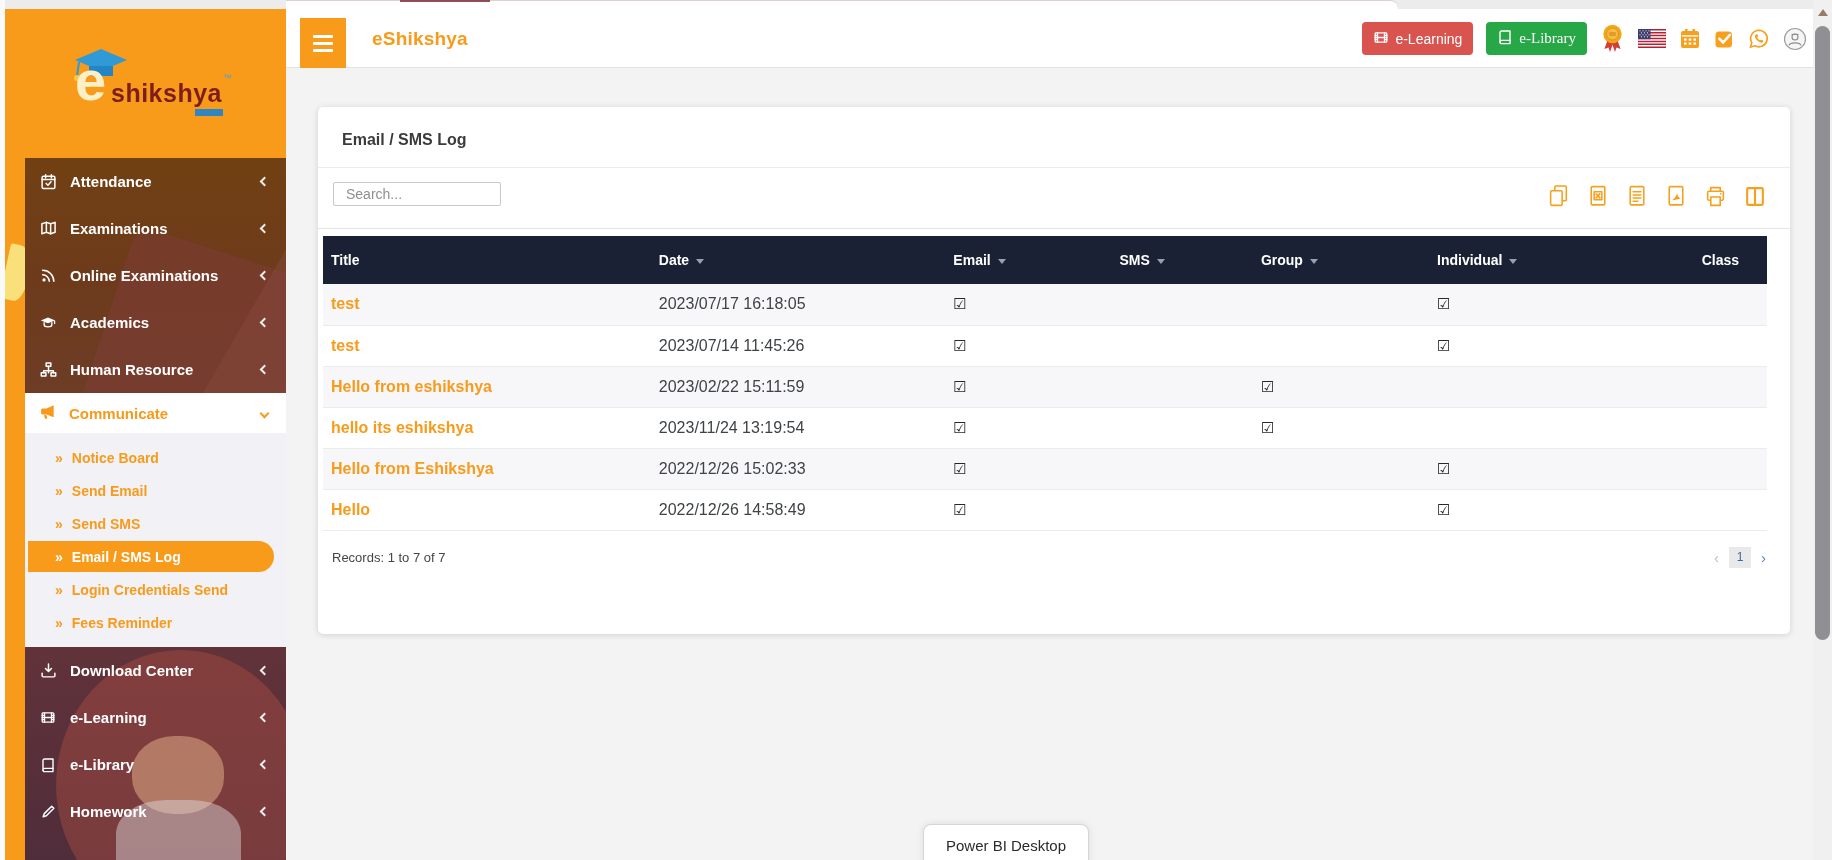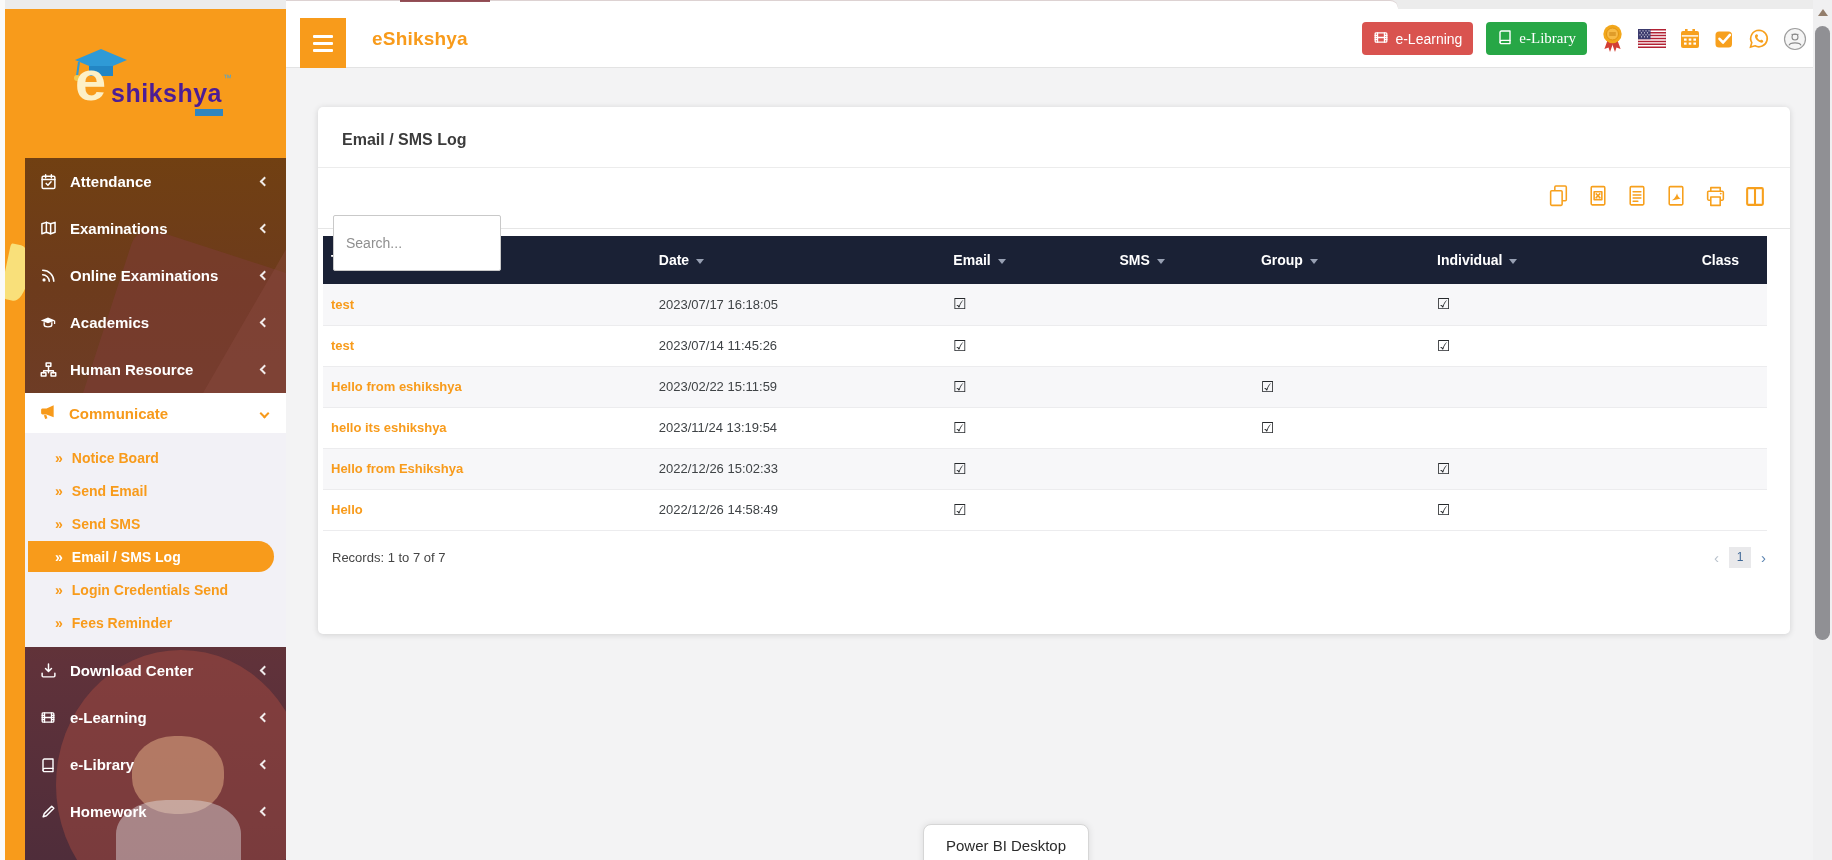--- a/index.html
+++ b/index.html
@@ -14,21 +14,21 @@
   .app-top { position:absolute; left:286px; top:0; width:1112px; height:9px; background:#fff;
              border-top:1px solid #ddd2d2; border-radius:0 8px 0 0; }
   .maroon-line { position:absolute; left:400px; top:0; width:90px; height:2px; background:#82333c; opacity:.85; z-index:3;}
   .left-edge { position:absolute; left:0; top:0; width:5px; height:860px; background:#fafafa; z-index:6; }
 
   
   .sidebar { position:absolute; left:5px; top:9px; width:281px; height:851px; background:#f89b1b; overflow:hidden; z-index:4; }
   .logo { position:absolute; left:40px; top:40px; width:210px; height:84px; }
   .cap { position:absolute; left:22px; top:-4px; }
   .logo-e { position:absolute; left:30px; top:4px; font-size:56px; font-weight:bold; color:#fdf0c6; line-height:1; }
-  .logo-shik { position:absolute; left:66px; top:30px; font-size:25px; font-weight:bold; color:#4c1d95; letter-spacing:.5px; }
+  .logo-shik { position:absolute; left:66px; top:30px; font-size:25px; font-weight:bold; color:#7f1d1d; letter-spacing:.5px; }
   .logo-tm { position:absolute; left:178px; top:24px; font-size:9px; color:#45a4da; }
   .logo-sub { position:absolute; left:150px; top:60px; width:28px; height:7px; background:#2f86c0; }
   .gutter-blob { position:absolute; left:0px; top:236px; width:24px; height:56px; background:#f9e07a;
                  border-radius:10% 80% 60% 40%; transform:rotate(12deg); }
 
   .menu { position:absolute; left:20px; top:149px; right:0; bottom:0; overflow:hidden;
           background:linear-gradient(180deg,#714012 0%,#6d3b1c 18%,#6e3d2b 42%,#60323a 72%,#4f2d3a 100%); }
   .bg-book { position:absolute; right:-30px; top:95px; width:235px; height:330px; background:#7d3c36; opacity:.55;
              transform:rotate(18deg); border-radius:20px; }
   .bg-book2 { position:absolute; right:-55px; top:70px; width:120px; height:300px; background:#8d4a42; opacity:.4;
@@ -67,32 +67,32 @@
           gap:6px; padding:0 11px; cursor:pointer; font-family:"Liberation Sans",sans-serif; }
   .hbtn.serif { font-family:"Liberation Serif", serif; font-size:15px; }
   .hicon { display:flex; align-items:center; cursor:pointer; }
 
   
   .main { position:absolute; left:286px; top:68px; width:1527px; height:792px; background:#f3f3f4; }
   .card { position:absolute; left:32px; top:39px; width:1472px; height:527px; background:#fff;
           border-radius:5px; box-shadow:0 1px 6px rgba(0,0,0,.14); }
   .card-title { padding:24px 24px 18px; font-size:16px; font-weight:bold; color:#3b3b3b; border-bottom:1px solid #ececec; }
   .toolbar { position:relative; height:61px; border-bottom:1px solid #e6e6e6; }
-  .search { position:absolute; left:15px; top:14px; width:168px; height:56px; border:1px solid #c9c9c9; border-radius:2px;
-            padding:0 12px; font-size:14px; color:#444; font-family:"Liberation Sans",sans-serif; outline:none;margin-top:33px; }
+  .search { position:absolute; left:15px; top:14px; width:168px; height:24px; border:1px solid #c9c9c9; border-radius:2px;
+            padding:0 12px; font-size:14px; color:#444; font-family:"Liberation Sans",sans-serif; outline:none; }
   .search::placeholder { color:#8f8f8f; }
   .exports { position:absolute; right:24px; top:16px; display:flex; align-items:center; gap:17px; }
   .exp { display:flex; align-items:center; cursor:pointer; }
 
   table { width:calc(100% - 28px); margin:7px 5px 0; border-collapse:collapse; table-layout:fixed; }
   thead th { background:#1a2135; color:#fff; font-size:14px; font-weight:bold; text-align:left; height:48px; padding:0 8px; }
   thead th.right { text-align:right; padding-right:28px; }
   .sort { display:inline-block; margin-left:7px; width:0; height:0; border-left:4px solid transparent;
           border-right:4px solid transparent; border-top:5px solid #97a0b3; vertical-align:middle; }
-  tbody td { height:41px; border-bottom:1px solid #ececee; font-size:13px; padding:0 8px; color:#3f4346; }
+  tbody td { height:41px; border-bottom:1px solid #ececee; font-size:16px; padding:0 8px; color:#3f4346; }
   tbody tr:nth-child(odd) { background:#f7f7f9; }
   td.ttl { color:#f89b1b; font-weight:bold; cursor:pointer; }
   td.chk { font-family:"DejaVu Sans", sans-serif; font-size:15px; color:#26292c; }
 
   .card-footer { display:flex; justify-content:space-between; align-items:center; padding:16px 14px 0; }
   .records { font-size:13px; color:#454545; }
   .pager { display:flex; align-items:center; gap:10px; margin-right:10px; }
   .pg-prev { color:#b9c2cc; font-size:15px; cursor:pointer; }
   .pg-next { color:#5b84b1; font-size:15px; cursor:pointer; }
   .pg-num  { width:22px; height:21px; background:#e9e9eb; color:#3e6796; font-size:12px;

